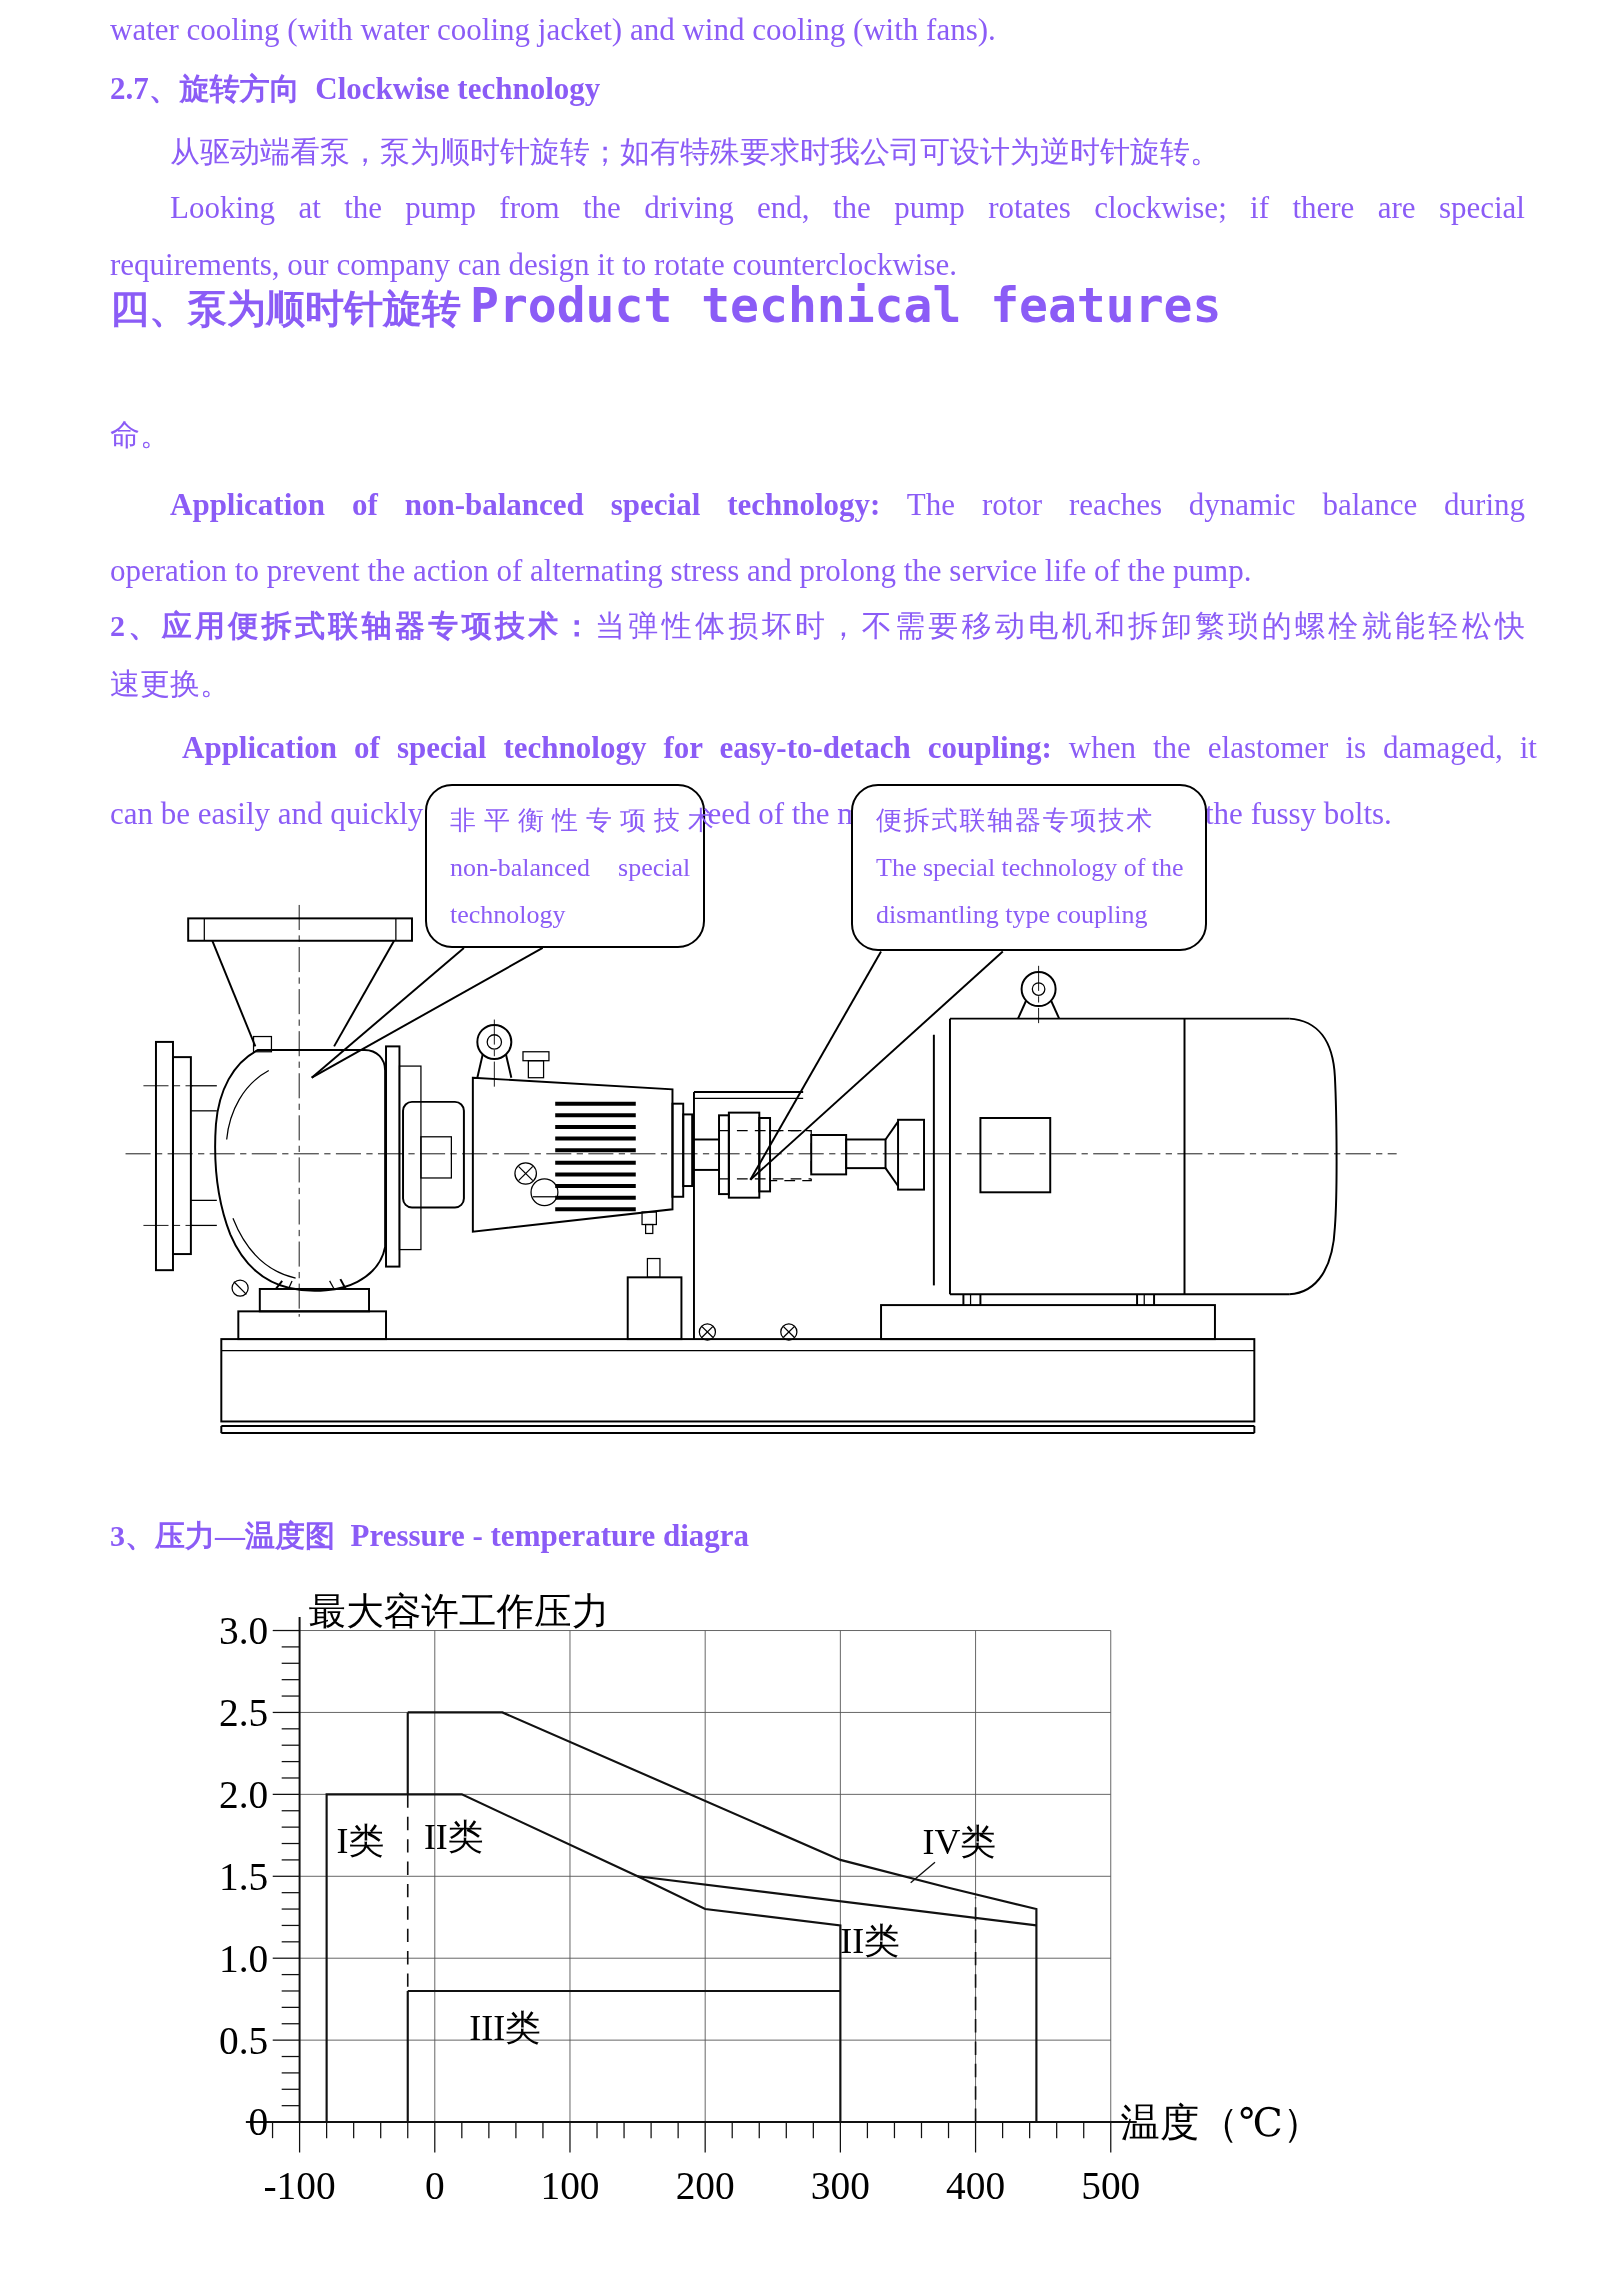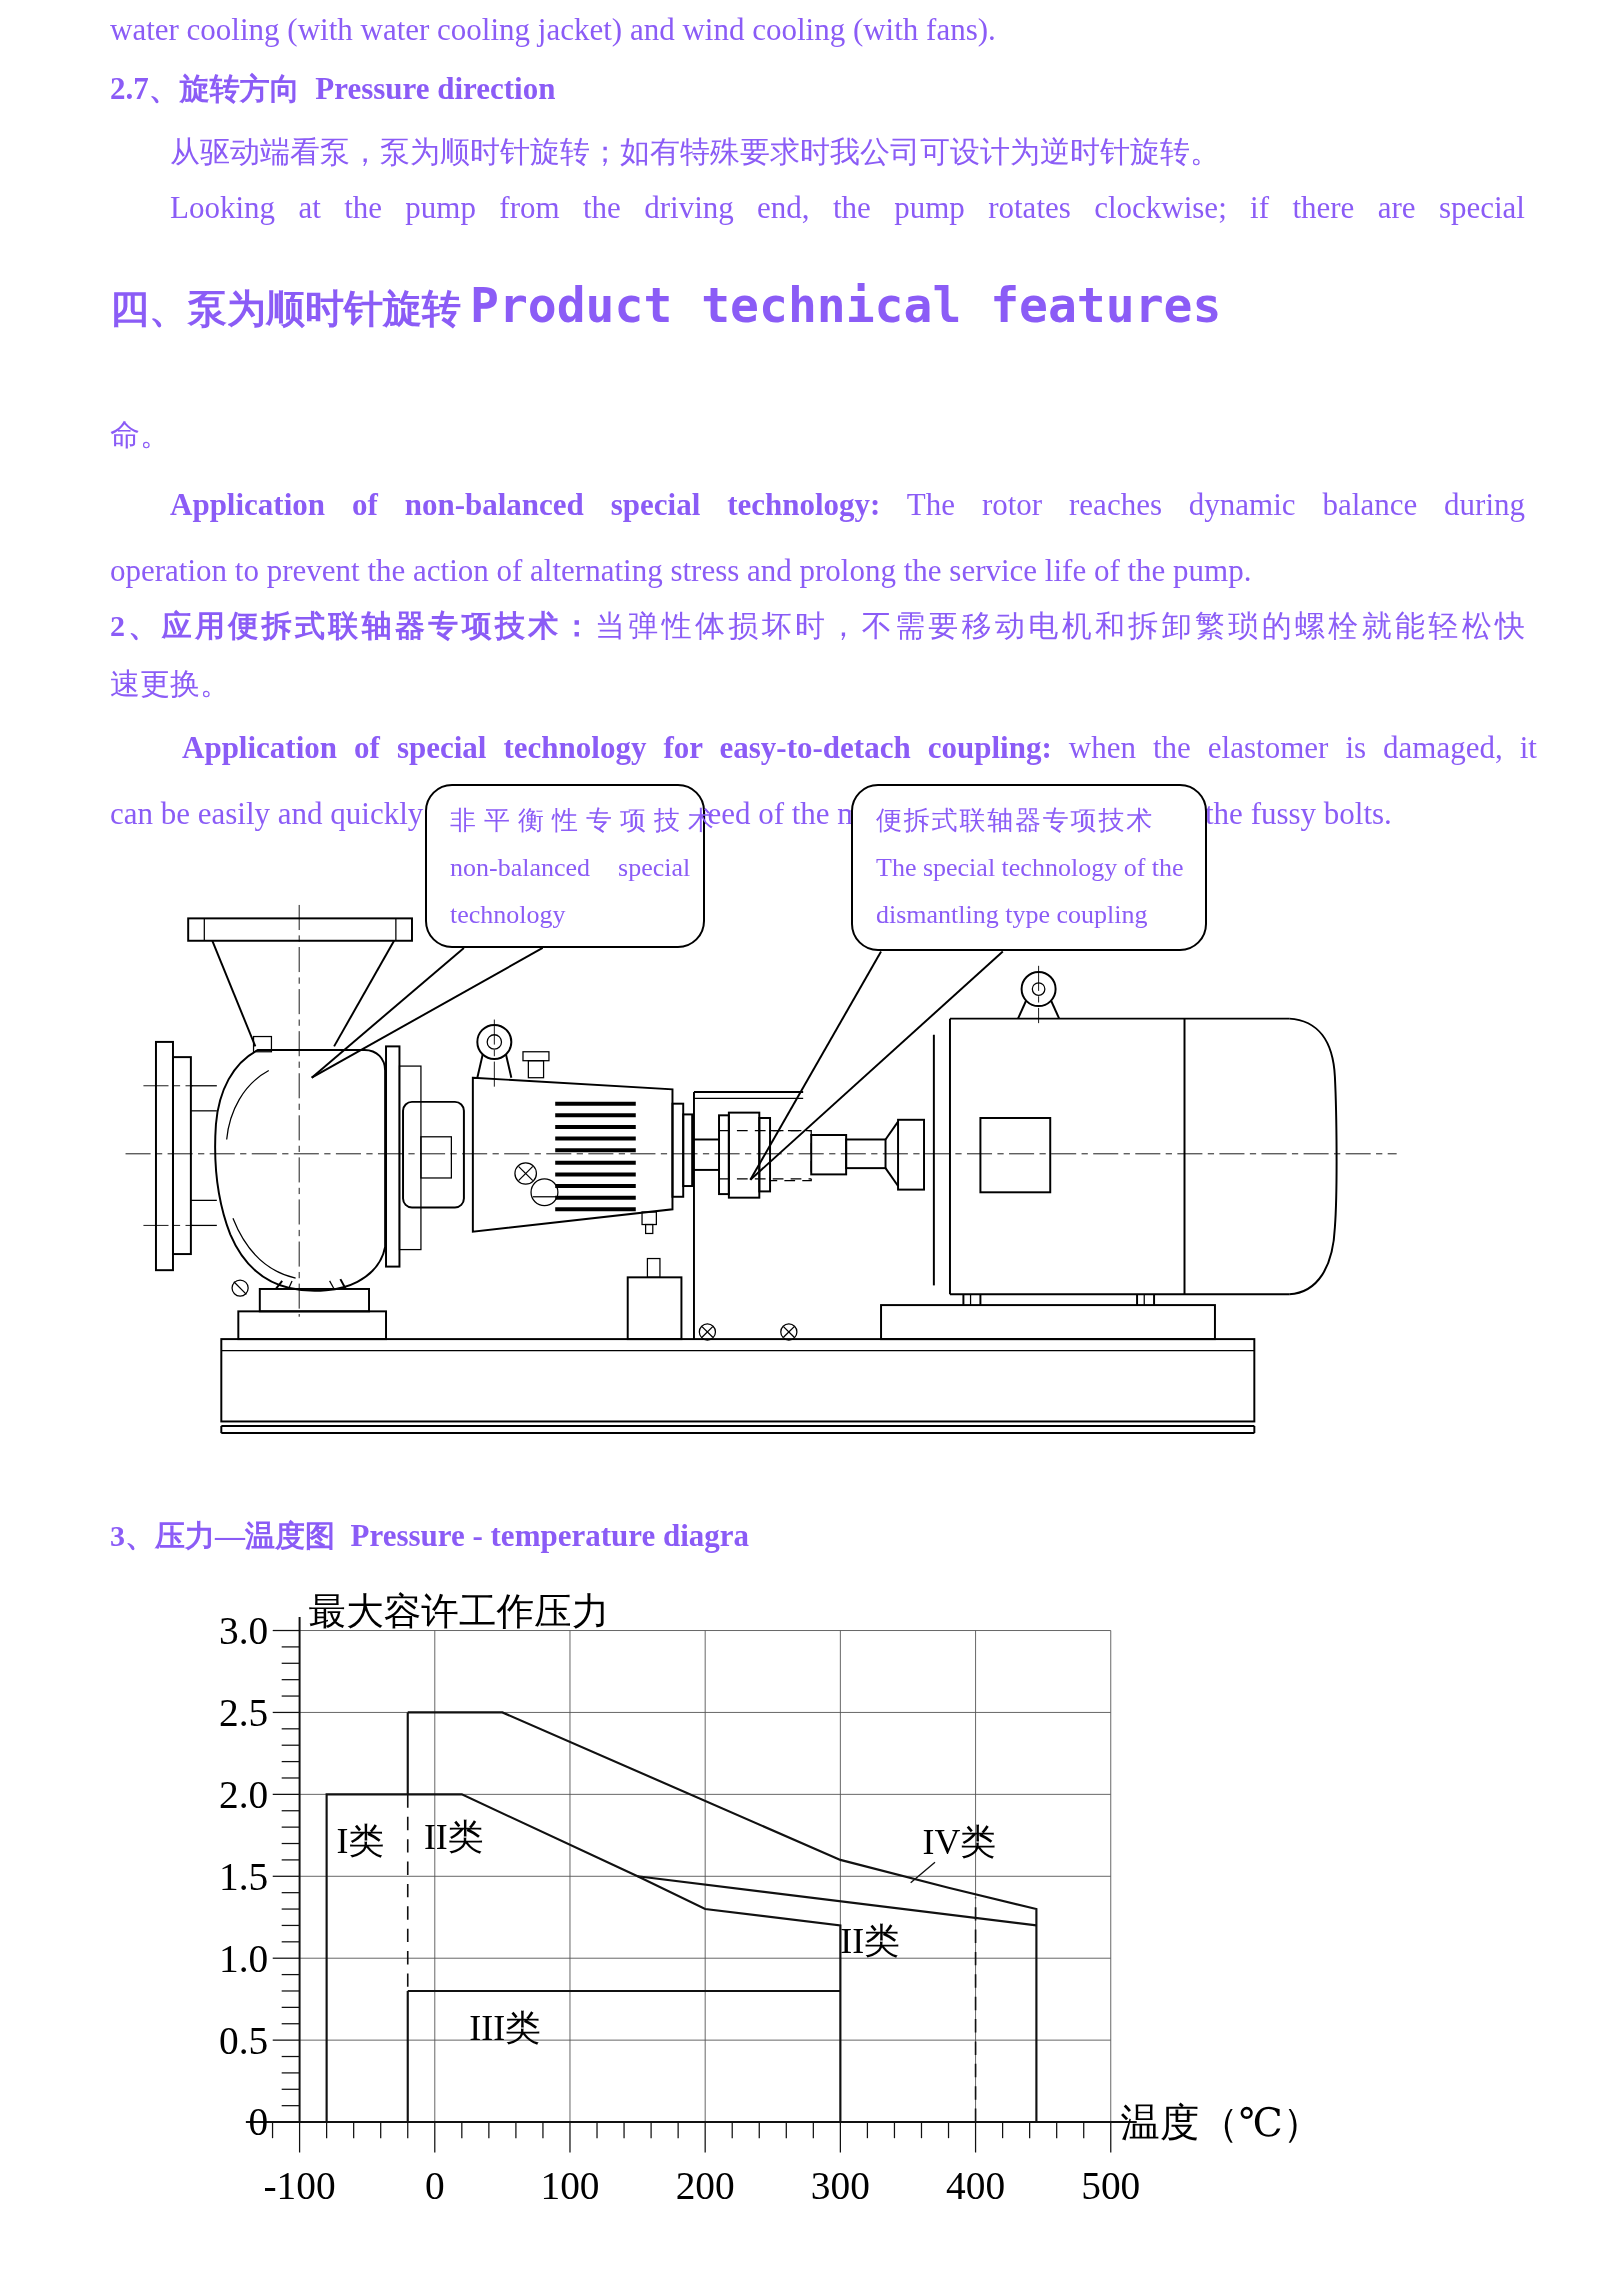--- a/index.html
+++ b/index.html
@@ -43,25 +43,26 @@
   .hd{stroke:#000;stroke-width:1.4;fill:none;stroke-dasharray:12 8;}
 </style>
 </head>
 <body>
 
 <div class="page">
 
   <div class="line" style="left:110px;top:9px;">water cooling (with water cooling jacket) and wind cooling (with fans).</div>
 
   <div class="line b" style="left:110px;top:68px;">
-    <span>2.7、</span><span class="cjk">旋转方向</span>&nbsp;&nbsp;<span>Pressure direction</span>
+    <span>2.7、</span><span class="cjk">旋转方向</span>&nbsp;&nbsp;<span>Clockwise technology</span>
   </div>
 
   <div class="line cjk" style="left:170px;top:131px;">从驱动端看泵，泵为顺时针旋转；如有特殊要求时我公司可设计为逆时针旋转。</div>
   <div class="line wide just ind" style="left:110px;top:187px;">Looking at the pump from the driving end, the pump rotates clockwise; if there are special</div>
+  <div class="line" style="left:110px;top:244px;">requirements, our company can design it to rotate counterclockwise.</div>
 
   <div class="line" style="left:110px;top:285px;">
     <span class="h4cn">四、泵为顺时针旋转</span><span class="h4en">Product technical features</span>
   </div>
 
   <div class="line cjk" style="left:110px;top:414px;">命。</div>
 
   <div class="line wide just ind" style="left:110px;top:484px;">
     <span class="b">Application of non-balanced special technology:</span><span> The rotor reaches dynamic balance during</span>
   </div>

